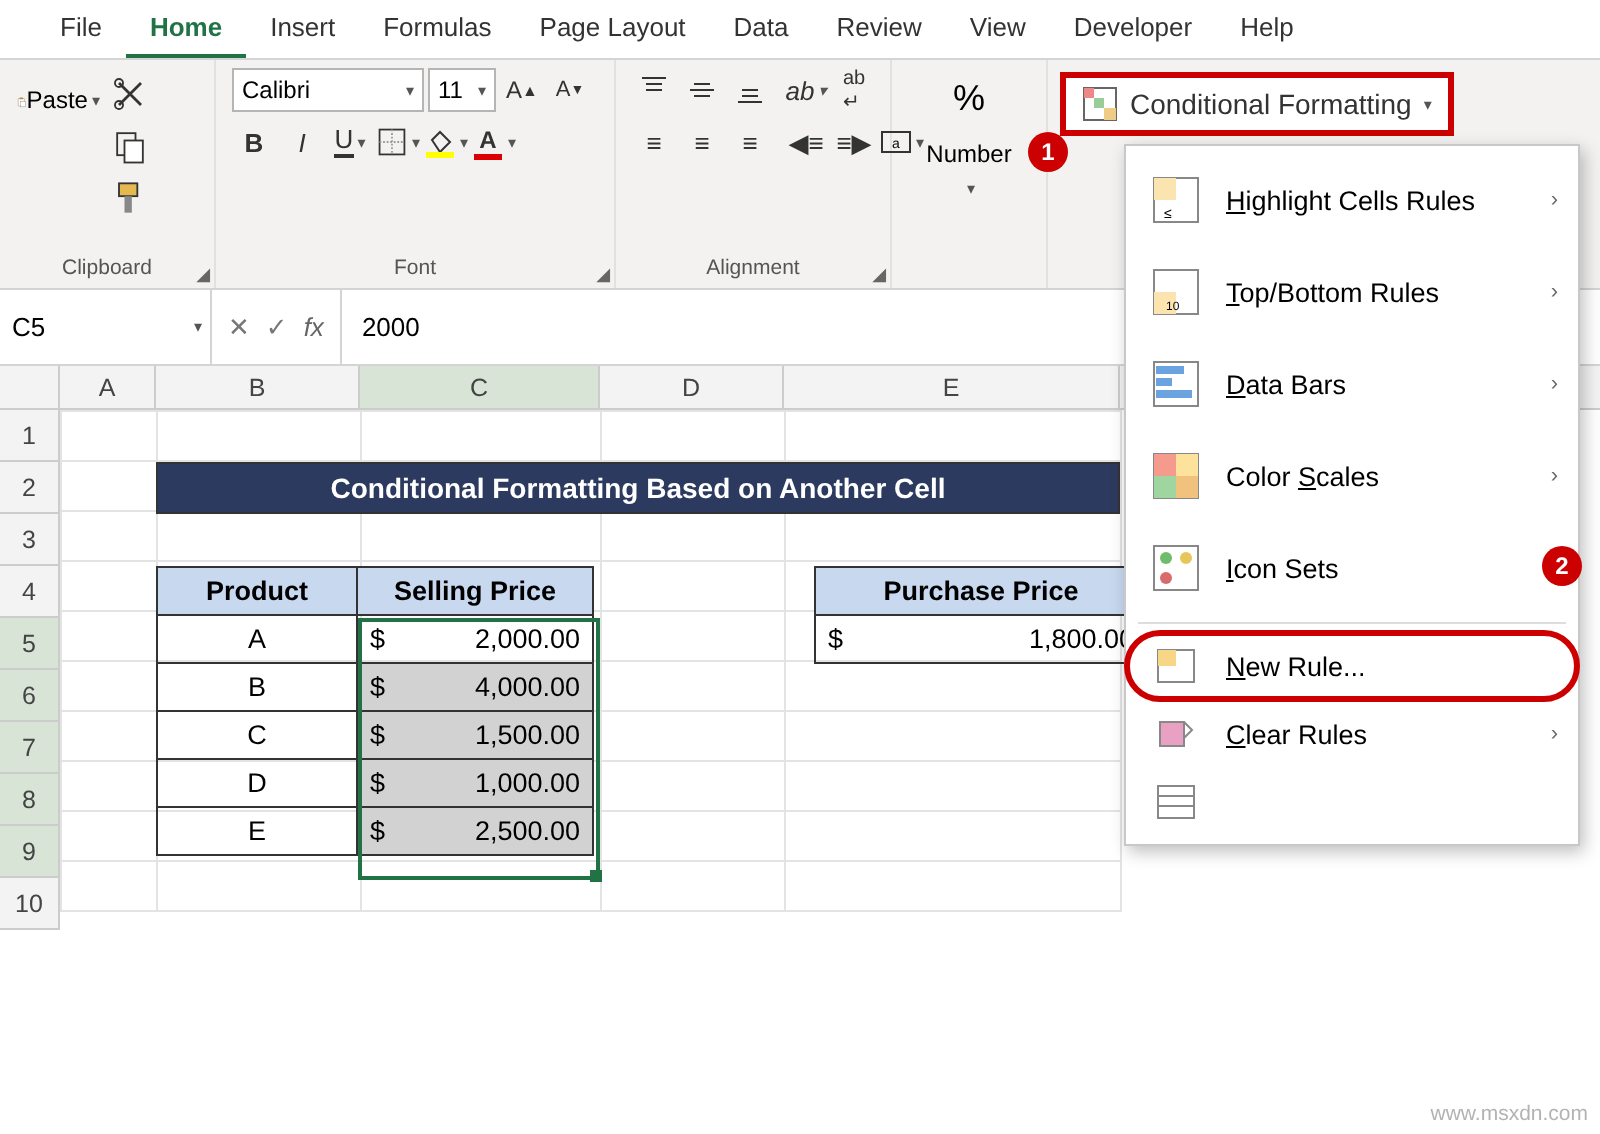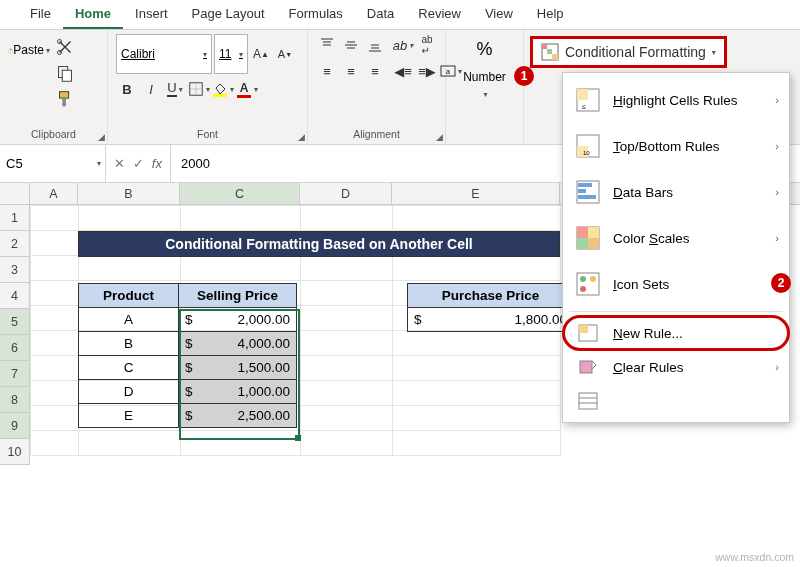--- a/index.html
+++ b/index.html
@@ -18,21 +18,21 @@
 
 
 .clipboard-body { display: flex; align-items: flex-start; }
 .paste-large { display: flex; flex-direction: row; align-items: center; width: 42px; }
 .paste-icon { width: 28px; height: 30px; margin-top: 2px; }
 .clip-small { display: flex; flex-direction: column; gap: 4px; margin-left: 4px; margin-top: 2px; }
 
 
 .font-body { display: flex; flex-direction: column; gap: 4px; }
 .row { display: flex; gap: 2px; align-items: center; }
-.combo { background: #fff; border: 1px solid #b5b5b5; height: 40px; font-size: 12px; display: flex; align-items: center; padding: 0 4px; text-decoration: underline; }
+.combo { background: #fff; border: 1px solid #b5b5b5; height: 22px; font-size: 12px; display: flex; align-items: center; padding: 0 4px; }
 .font-name { width: 96px; }
 .font-size { width: 34px; }
 .btn-sm { width: 22px; height: 22px; display: flex; align-items: center; justify-content: center; font-size: 13px; color: #333; }
 .drop-caret { font-size: 8px; color: #555; margin-left: 2px; }
 .underline-bar { border-bottom: 2px solid #333; line-height: 12px; padding-bottom: 1px; }
 .color-bar { display: flex; flex-direction: column; align-items: center; width: 20px; }
 .color-swatch { width: 14px; height: 3px; }
 
 
 .align-body { display: flex; gap: 6px; }
@@ -107,25 +107,26 @@
 
 .watermark { position: absolute; right: 6px; bottom: 4px; font-size: 10.5px; color: #b3b3b3; z-index: 60; }
 </style>
 </head>
 <body>
 
 <div class="tabs">
   <div class="tab">File</div>
   <div class="tab active">Home</div>
   <div class="tab">Insert</div>
+  <div class="tab">Formulas</div>
   <div class="tab">Page Layout</div>
-  <div class="tab">Formulas</div>
   <div class="tab">Data</div>
   <div class="tab">Review</div>
   <div class="tab">View</div>
+  <div class="tab">Developer</div>
   <div class="tab">Help</div>
 </div>
 
 <div class="ribbon">
 
   <div class="group" style="width:108px">
     <div class="clipboard-body">
       <div class="paste-large">
         <svg class="paste-icon" viewBox="0 0 24 24">
             <rect x="5" y="4" width="14" height="17" rx="1" fill="#fff" stroke="#9c7a3e"></rect>

